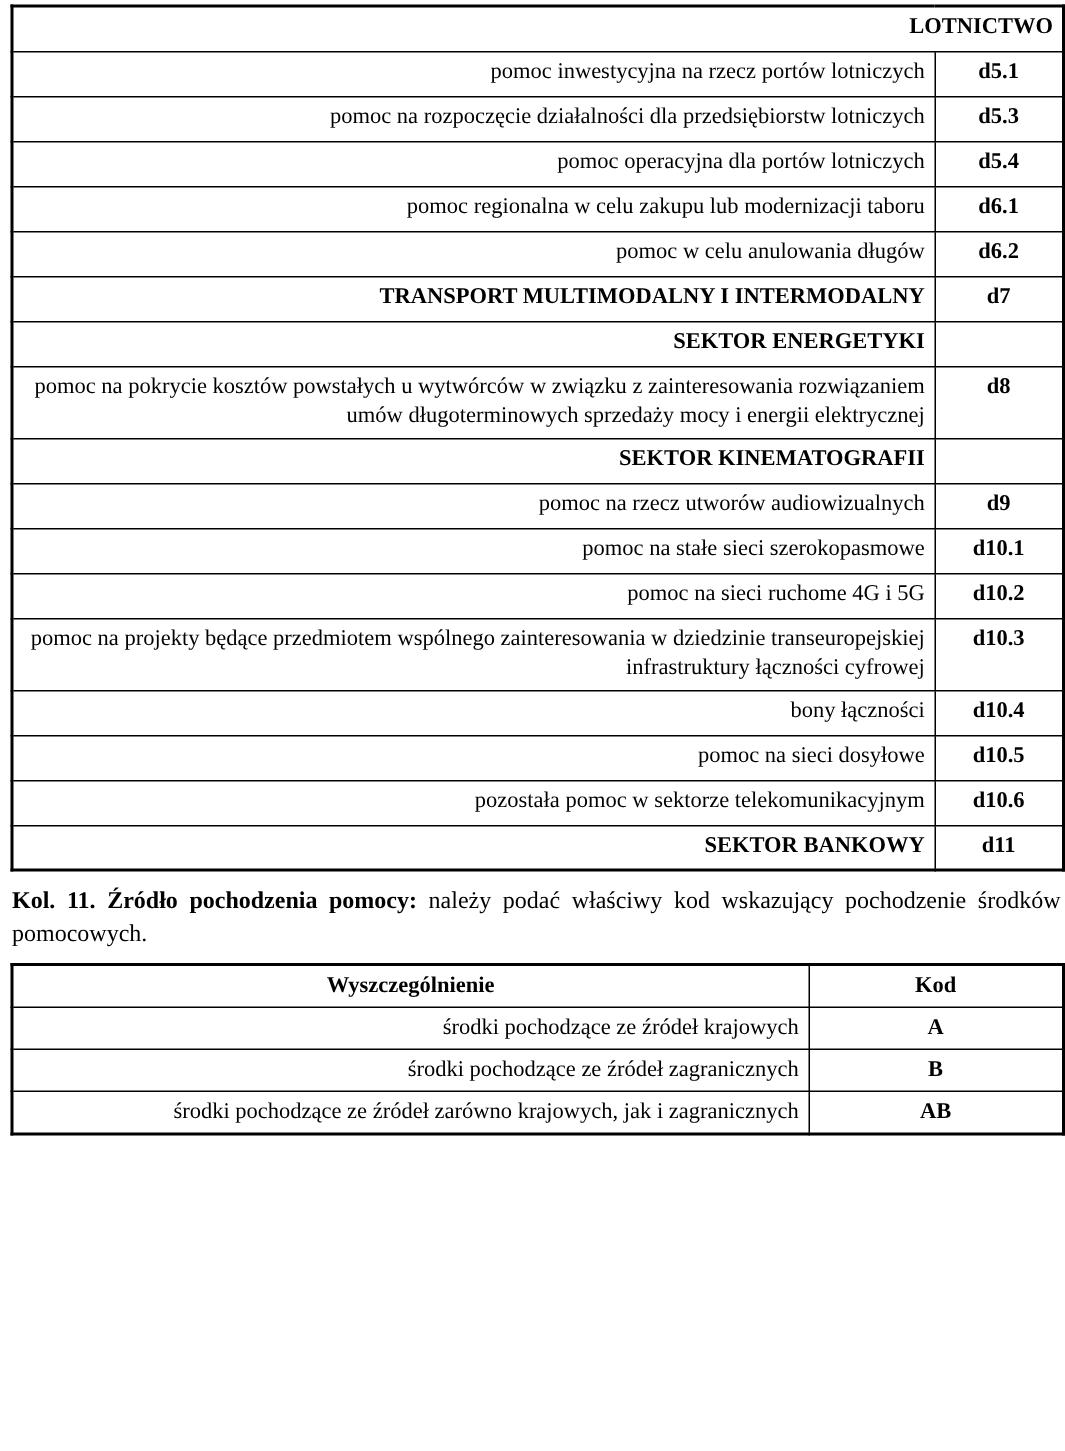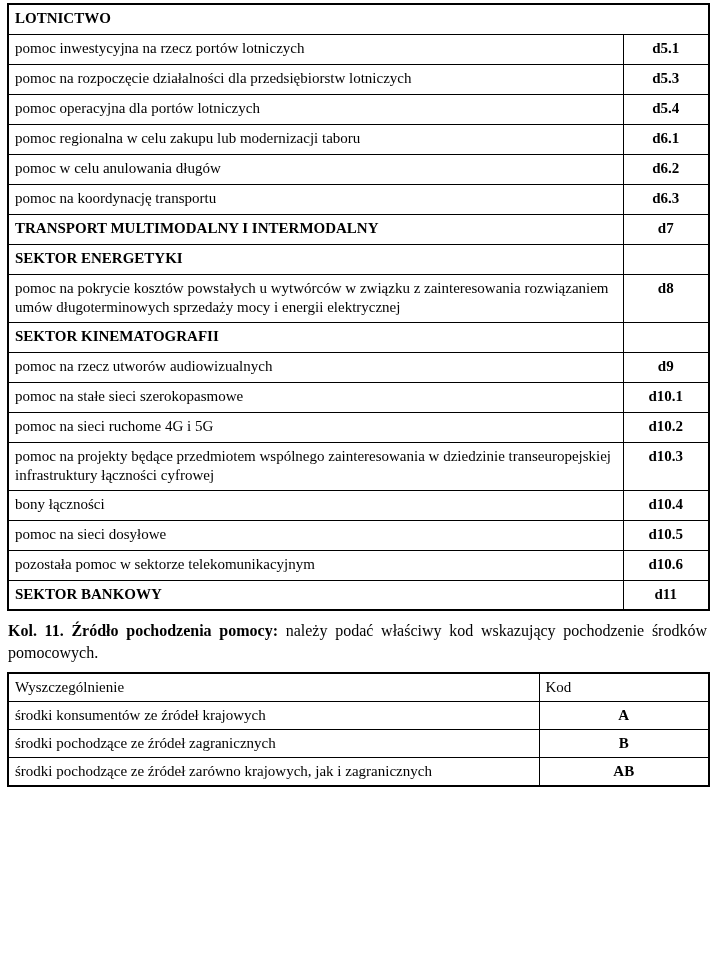--- a/index.html
+++ b/index.html
@@ -22,21 +22,21 @@
     table-layout: fixed;
     width: 701px;
     border: 2px solid #000000;
   }
   td, th {
     border: 1px solid #000000;
     padding: 4px 6px;
     font-size: 15px;
     line-height: 19px;
     vertical-align: top;
-    text-align: left;
+    text-align: right;
     overflow: hidden;
   }
   tr.r1 { height: 30px; }
   tr.r2 { height: 48px; }
   .section-label { font-weight: bold; }
   .code-cell {
     text-align: center;
     font-weight: bold;
   }
   .para {
@@ -45,22 +45,22 @@
     font-size: 16px;
     line-height: 22px;
     text-align: justify;
   }
   .para.kol {
     margin-top: 9px;
   }
   .kol-lead { font-weight: bold; }
   #source-table { margin-top: 8px; }
   #source-table th {
-    text-align: left;
-    font-weight: normal;
+    text-align: center;
+    font-weight: bold;
   }
   #source-table tr { height: 28px; }
 </style>
 </head>
 <body>
 
 <div class="page">
 
   <table id="aid-table">
     <colgroup>
@@ -83,24 +83,20 @@
         <td>pomoc operacyjna dla portów lotniczych</td>
         <td class="code-cell">d5.4</td>
       </tr>
       <tr class="r1">
         <td>pomoc regionalna w celu zakupu lub modernizacji taboru</td>
         <td class="code-cell">d6.1</td>
       </tr>
       <tr class="r1">
         <td>pomoc w celu anulowania długów</td>
         <td class="code-cell">d6.2</td>
-      </tr>
-      <tr class="r1">
-        <td>pomoc na koordynację transportu</td>
-        <td class="code-cell">d6.3</td>
       </tr>
       <tr class="r1">
         <td class="section-label">TRANSPORT MULTIMODALNY I INTERMODALNY</td>
         <td class="code-cell">d7</td>
       </tr>
       <tr class="r1">
         <td class="section-label">SEKTOR ENERGETYKI</td>
         <td class="code-cell"></td>
       </tr>
       <tr class="r2">
@@ -156,21 +152,21 @@
     <colgroup>
         <col style="width:531px">
         <col style="width:170px">
       </colgroup>
     <tbody>
       <tr>
         <th>Wyszczególnienie</th>
         <th>Kod</th>
       </tr>
       <tr>
-        <td>środki konsumentów ze źródeł krajowych</td>
+        <td>środki pochodzące ze źródeł krajowych</td>
         <td class="code-cell">A</td>
       </tr>
       <tr>
         <td>środki pochodzące ze źródeł zagranicznych</td>
         <td class="code-cell">B</td>
       </tr>
       <tr>
         <td>środki pochodzące ze źródeł zarówno krajowych, jak i zagranicznych</td>
         <td class="code-cell">AB</td>
       </tr>

